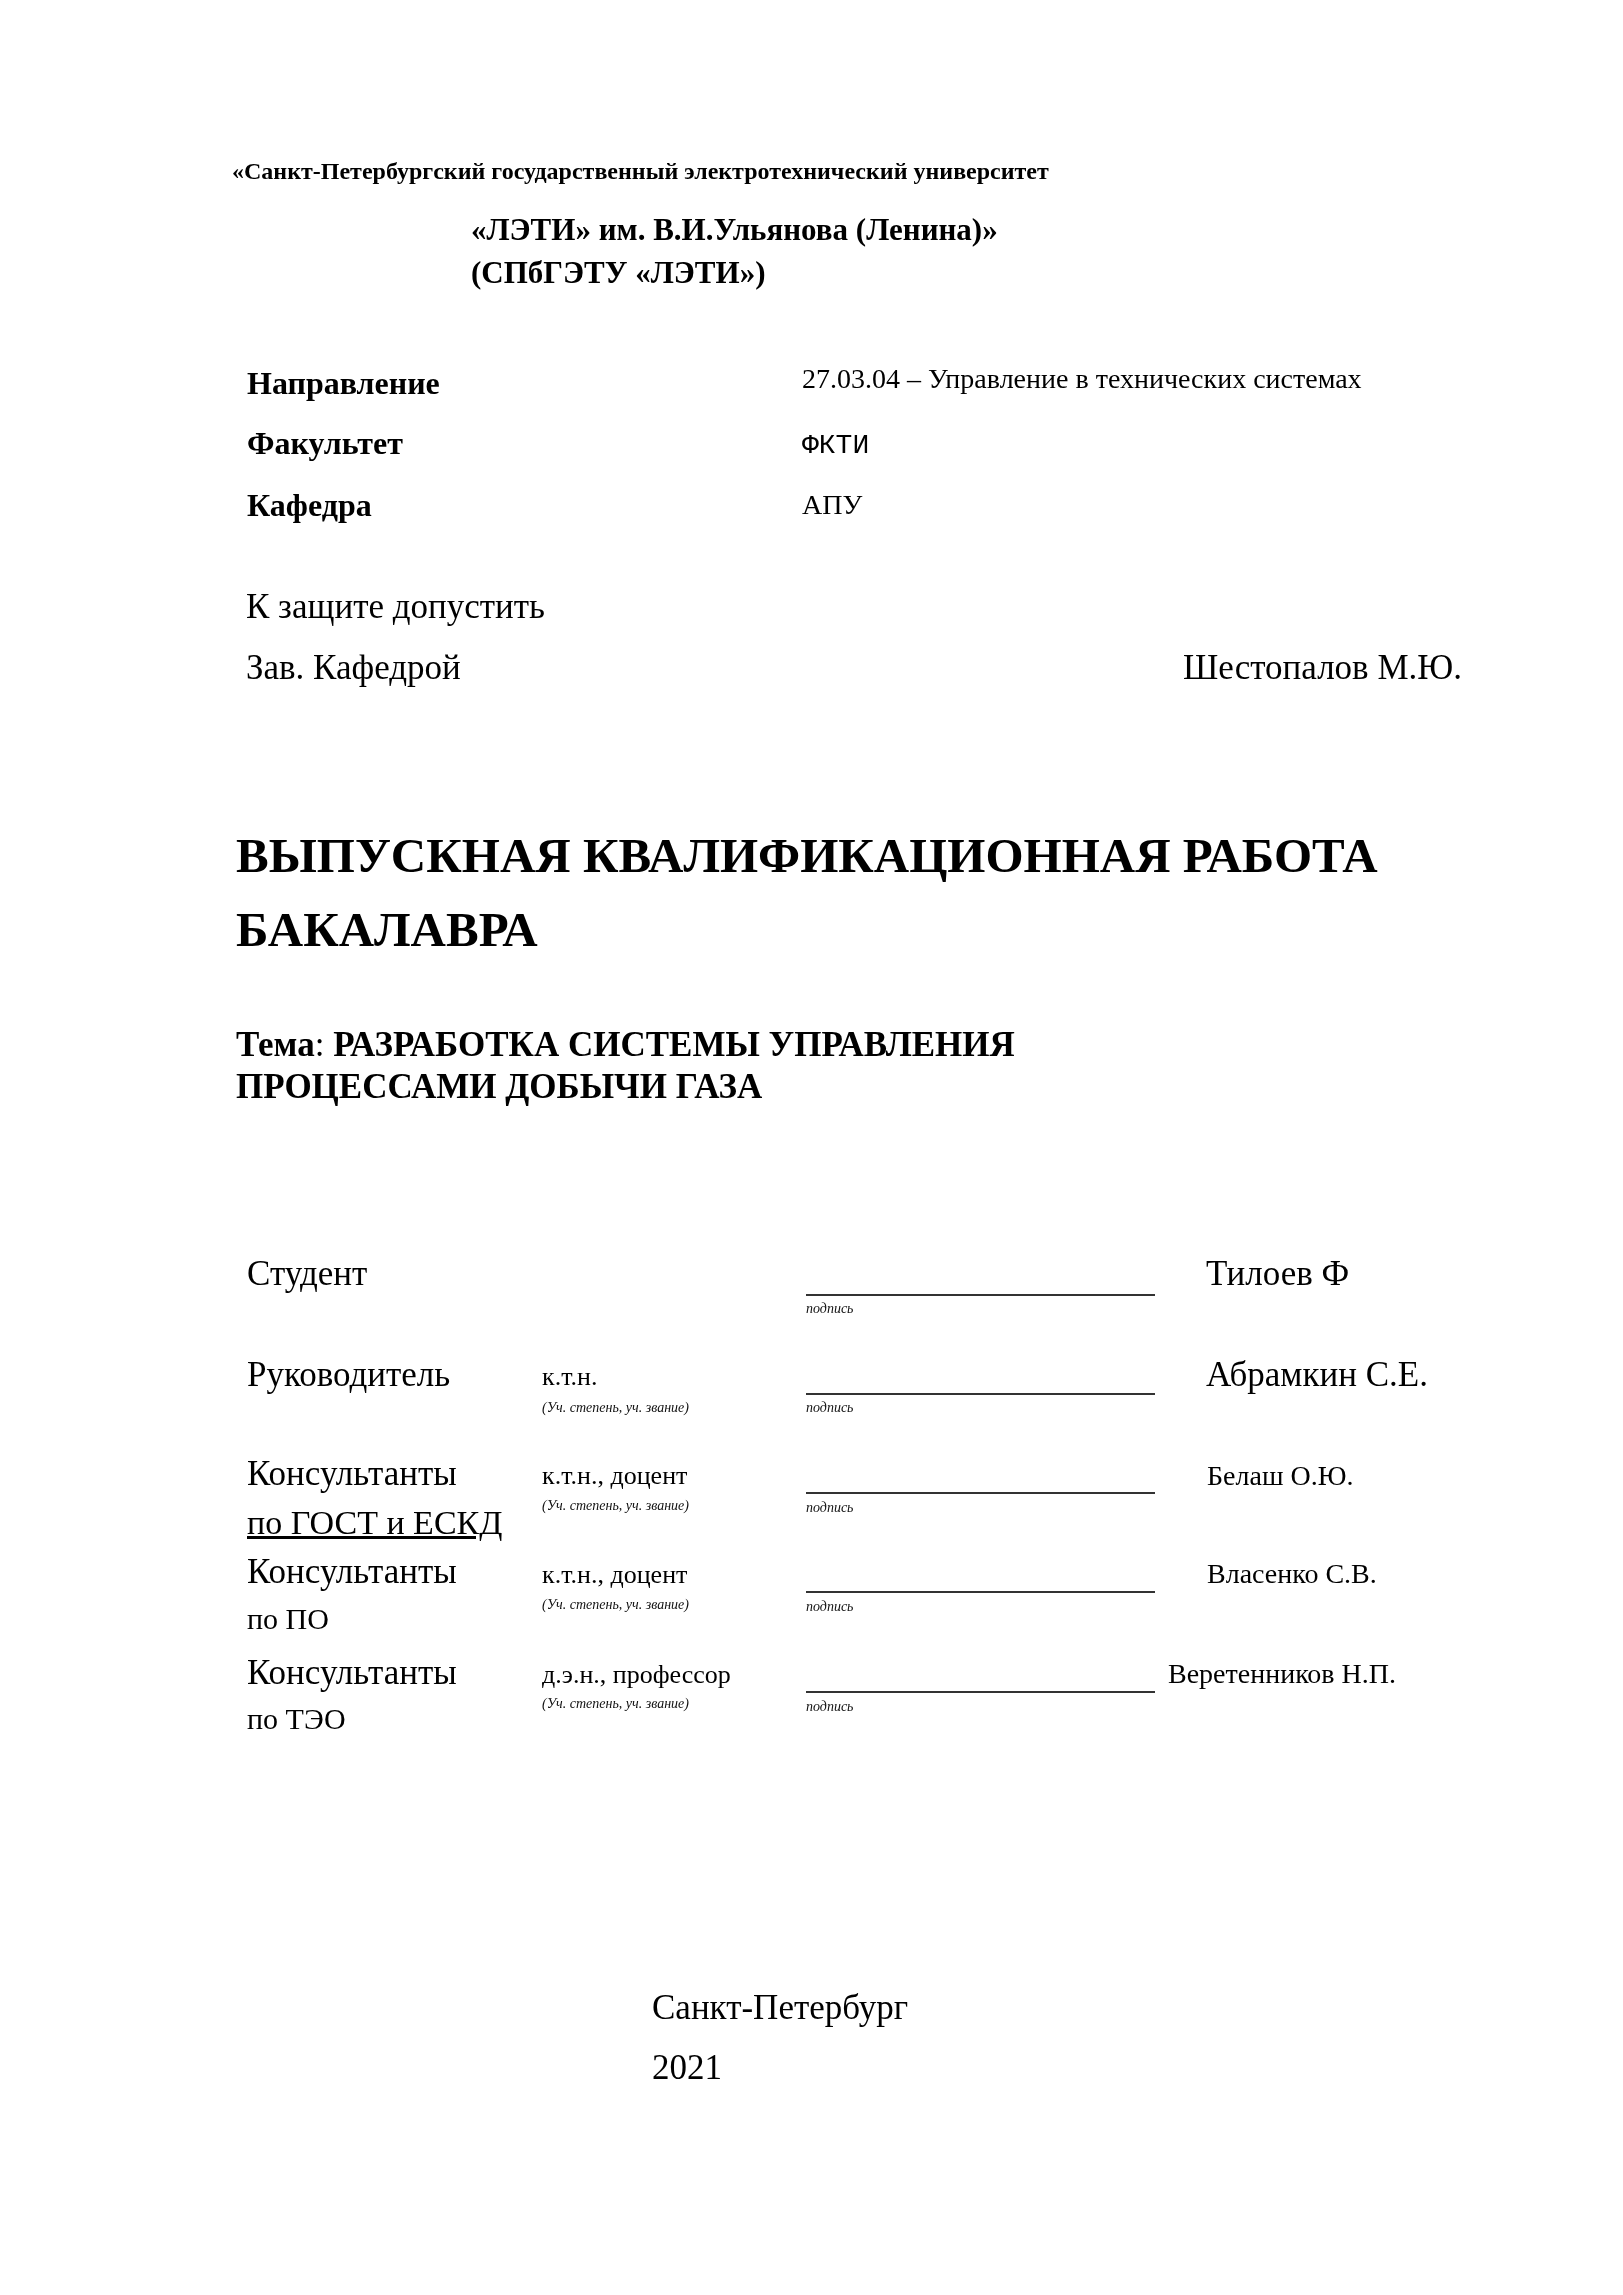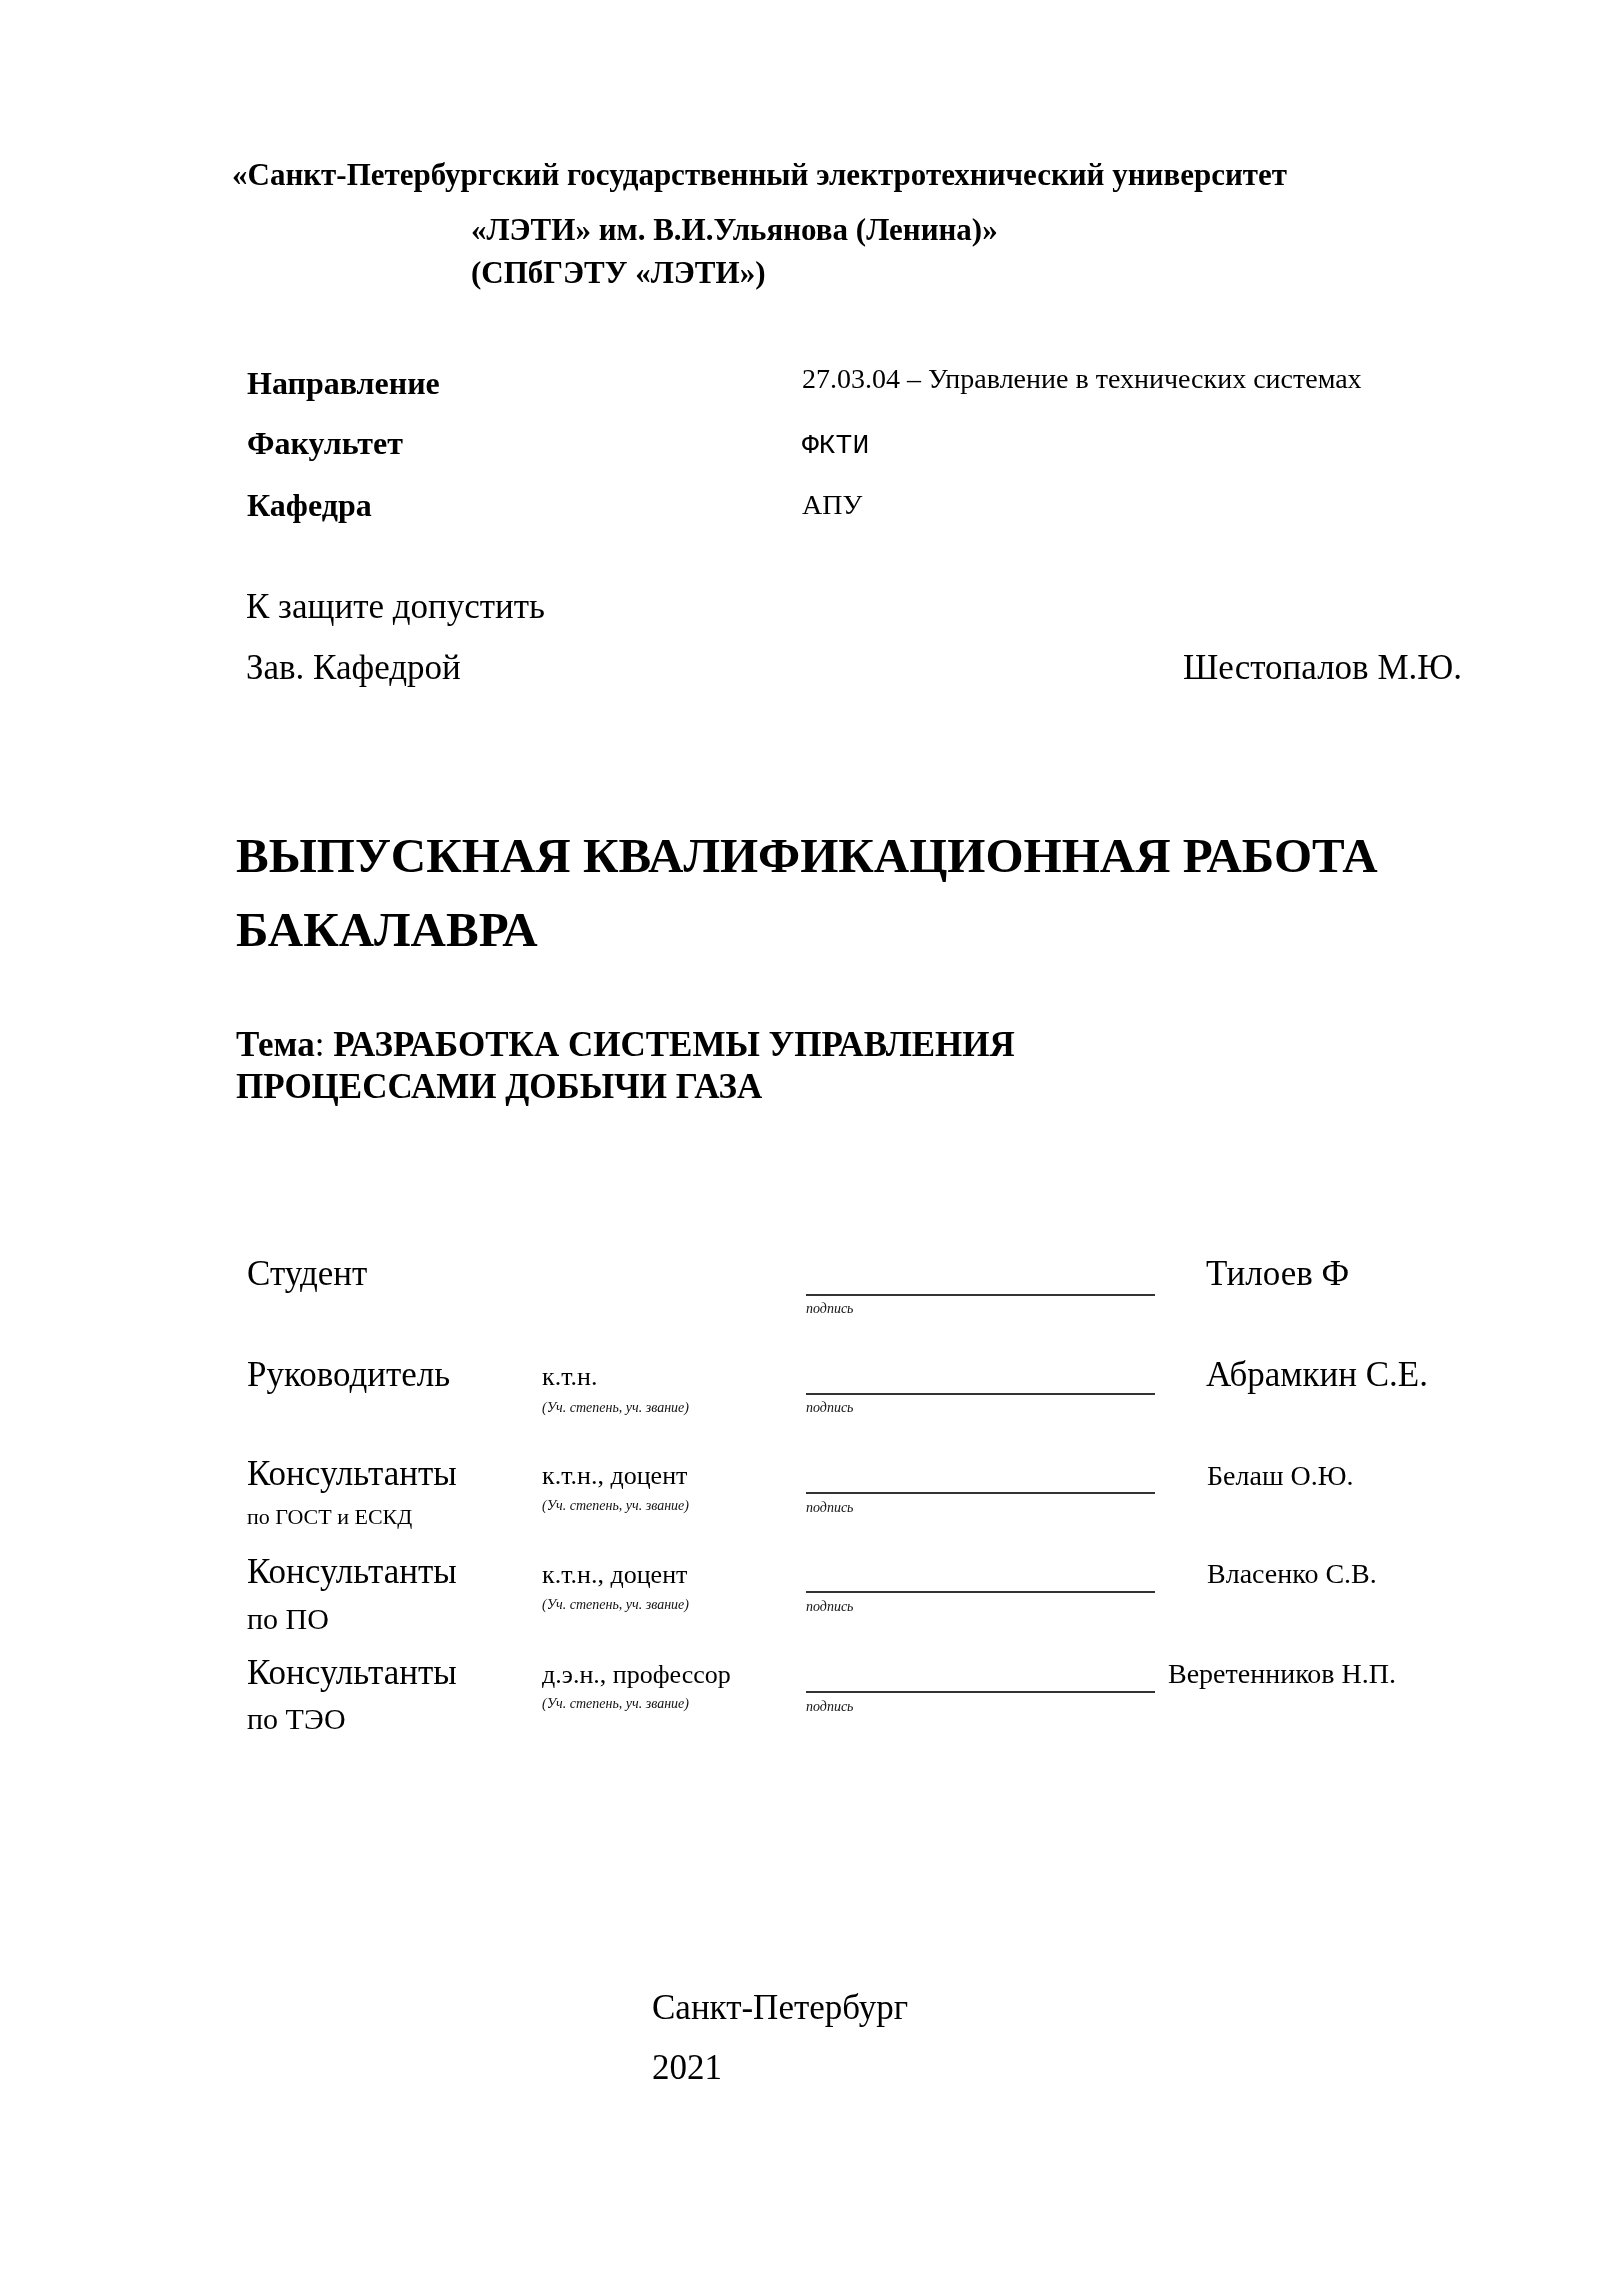--- a/index.html
+++ b/index.html
@@ -9,21 +9,21 @@
   .b { font-weight:bold; }
   .i { }
   .c { text-align:left; }
   .r { text-align:right; }
   .sigline { position:absolute; height:0; border-top:2.4px solid #333; }
   .hint { font-size:14px; font-style:italic; color:#111; }
 </style>
 </head>
 <body>
 
-<div class="abs b" style="left:232px; top:159px; font-size:31px;">«Санкт-Петербургский государственный электротехнический университет</div>
+<div class="abs b" style="left:232px; top:159px; font-size:24px;">«Санкт-Петербургский государственный электротехнический университет</div>
 <div class="abs b c" style="left:471px; width:809px; top:214px; font-size:31px;">«ЛЭТИ» им. В.И.Ульянова (Ленина)»</div>
 <div class="abs b c" style="left:471px; width:809px; top:257px; font-size:31px;">(СПбГЭТУ «ЛЭТИ»)</div>
 
 <div>
   <div class="abs b" style="left:247px; top:367px; font-size:32px;">Направление</div>
   <div class="abs" style="left:802px; top:365px; font-size:28px;">27.03.04 – Управление в технических системах</div>
 </div>
 <div>
   <div class="abs b" style="left:247px; top:427px; font-size:32px;">Факультет</div>
   <div class="abs" style="left:802px; top:432px; font-size:28px;font-family:Liberation Mono, monospace;">ФКТИ</div>
@@ -59,21 +59,21 @@
     <div class="abs" style="left:247px; top:1357px; font-size:35px;">Руководитель</div>
     <div class="abs c" style="left:542px; width:243px; top:1364px; font-size:26px;">к.т.н.</div>
     <div class="abs hint c" style="left:542px; width:243px; top:1401px;">(Уч. степень, уч. звание)</div>
     <div class="sigline" style="left:806px; width:349px; top:1393px;"></div>
     <div class="abs hint c" style="left:806px; width:349px; top:1401px;">подпись</div>
     <div class="abs" style="left:1206px; top:1357px; font-size:35px;">Абрамкин С.Е.</div>
   </div>
 
   <div>
     <div class="abs" style="left:247px; top:1456px; font-size:35px;">Консультанты</div>
-    <div class="abs" style="left:247px; top:1506px; font-size:22px;">по ГОСТ и ЕСКД</div>
+    <div class="abs" style="left:247px; top:1506px; font-size:34px;text-decoration:underline;">по ГОСТ и ЕСКД</div>
     <div class="abs c" style="left:542px; width:243px; top:1463px; font-size:26px;">к.т.н., доцент</div>
     <div class="abs hint c" style="left:542px; width:243px; top:1499px;">(Уч. степень, уч. звание)</div>
     <div class="sigline" style="left:806px; width:349px; top:1492px;"></div>
     <div class="abs hint c" style="left:806px; width:349px; top:1501px;">подпись</div>
     <div class="abs" style="left:1207px; top:1462px; font-size:28px;">Белаш О.Ю.</div>
   </div>
 
   <div>
     <div class="abs" style="left:247px; top:1554px; font-size:35px;">Консультанты</div>
     <div class="abs" style="left:247px; top:1604px; font-size:30px;">по ПО</div>

